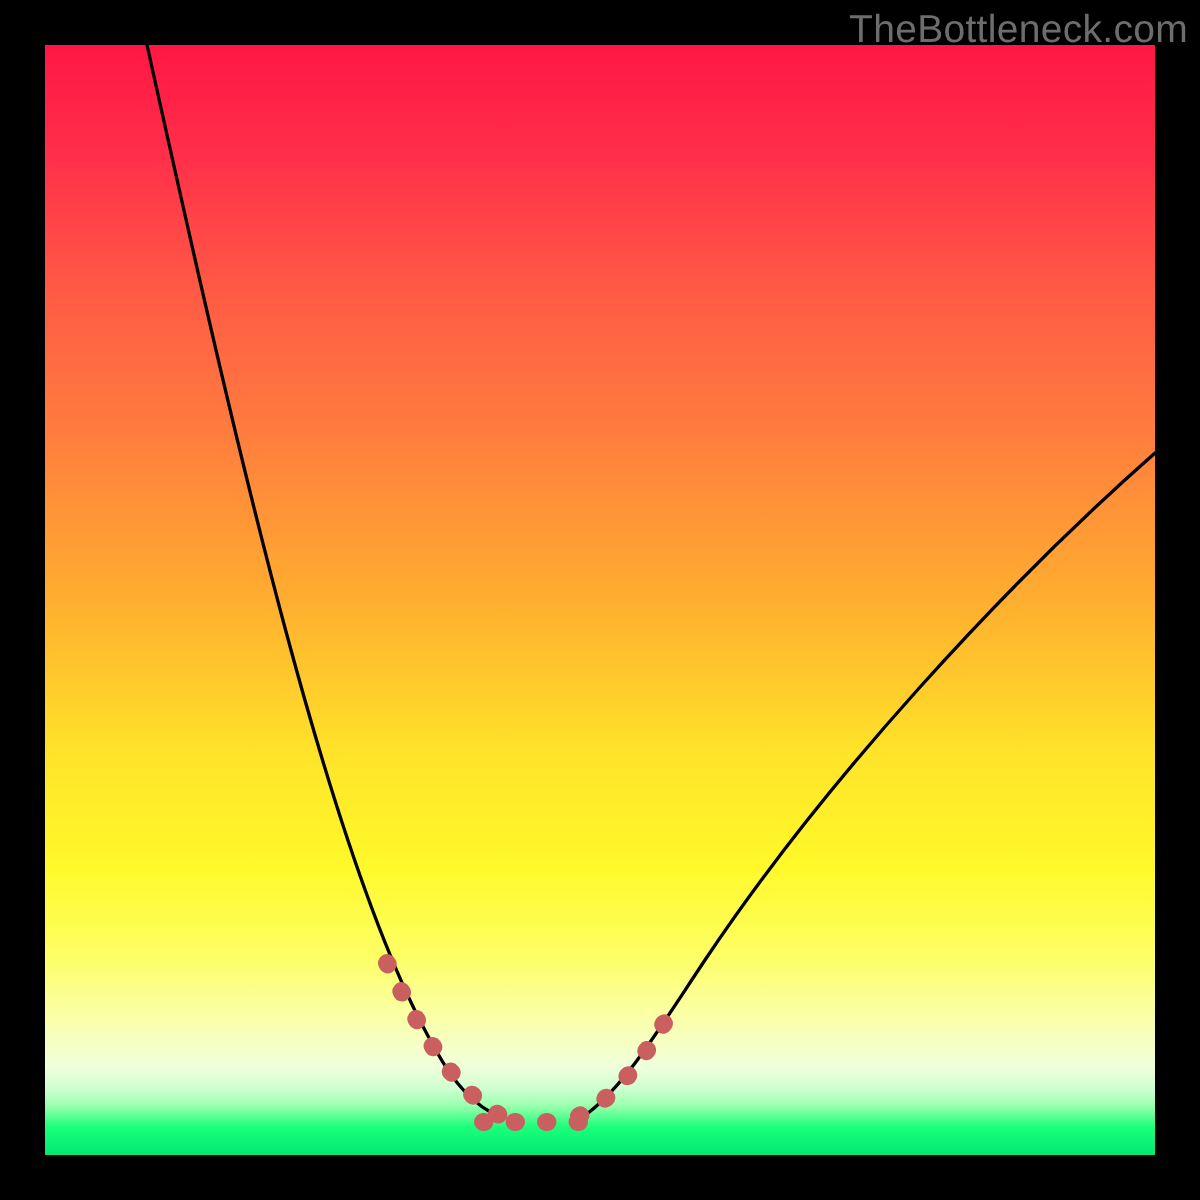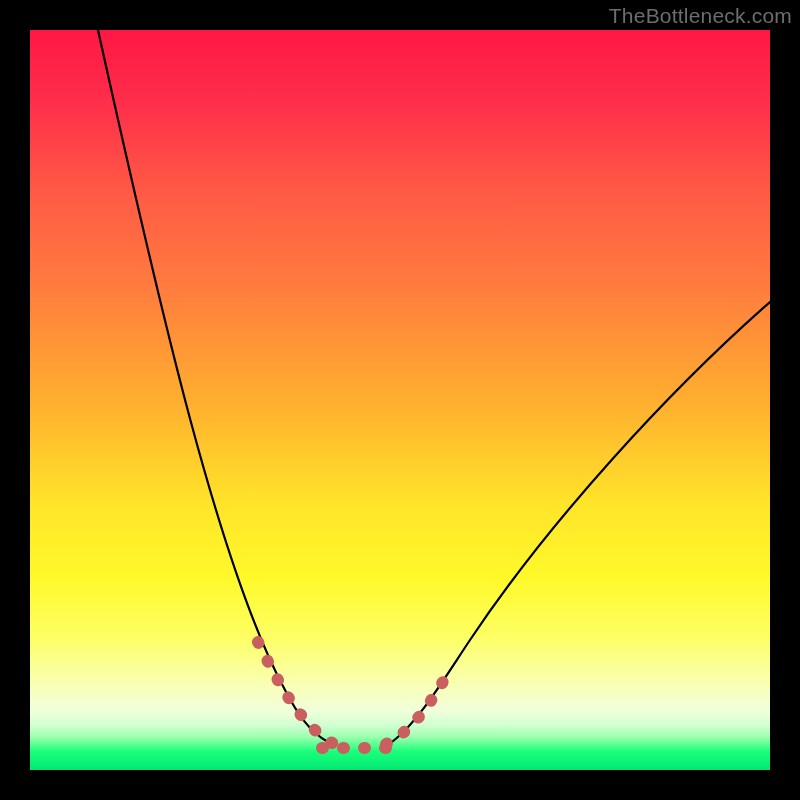--- a/index.html
+++ b/index.html
@@ -16,21 +16,21 @@
     left: 30px;
     top: 30px;
     width: 740px;
     height: 740px;
     overflow: hidden;
   }
   .watermark {
     position: absolute;
     top: 4px;
     right: 8px;
-    font-size: 21px;
+    font-size: 26px;
     font-weight: 500;
     color: #6d6d6d;
     letter-spacing: 0.2px;
   }
   svg {
     position: absolute;
     left: 0;
     top: 0;
   }
 </style>

